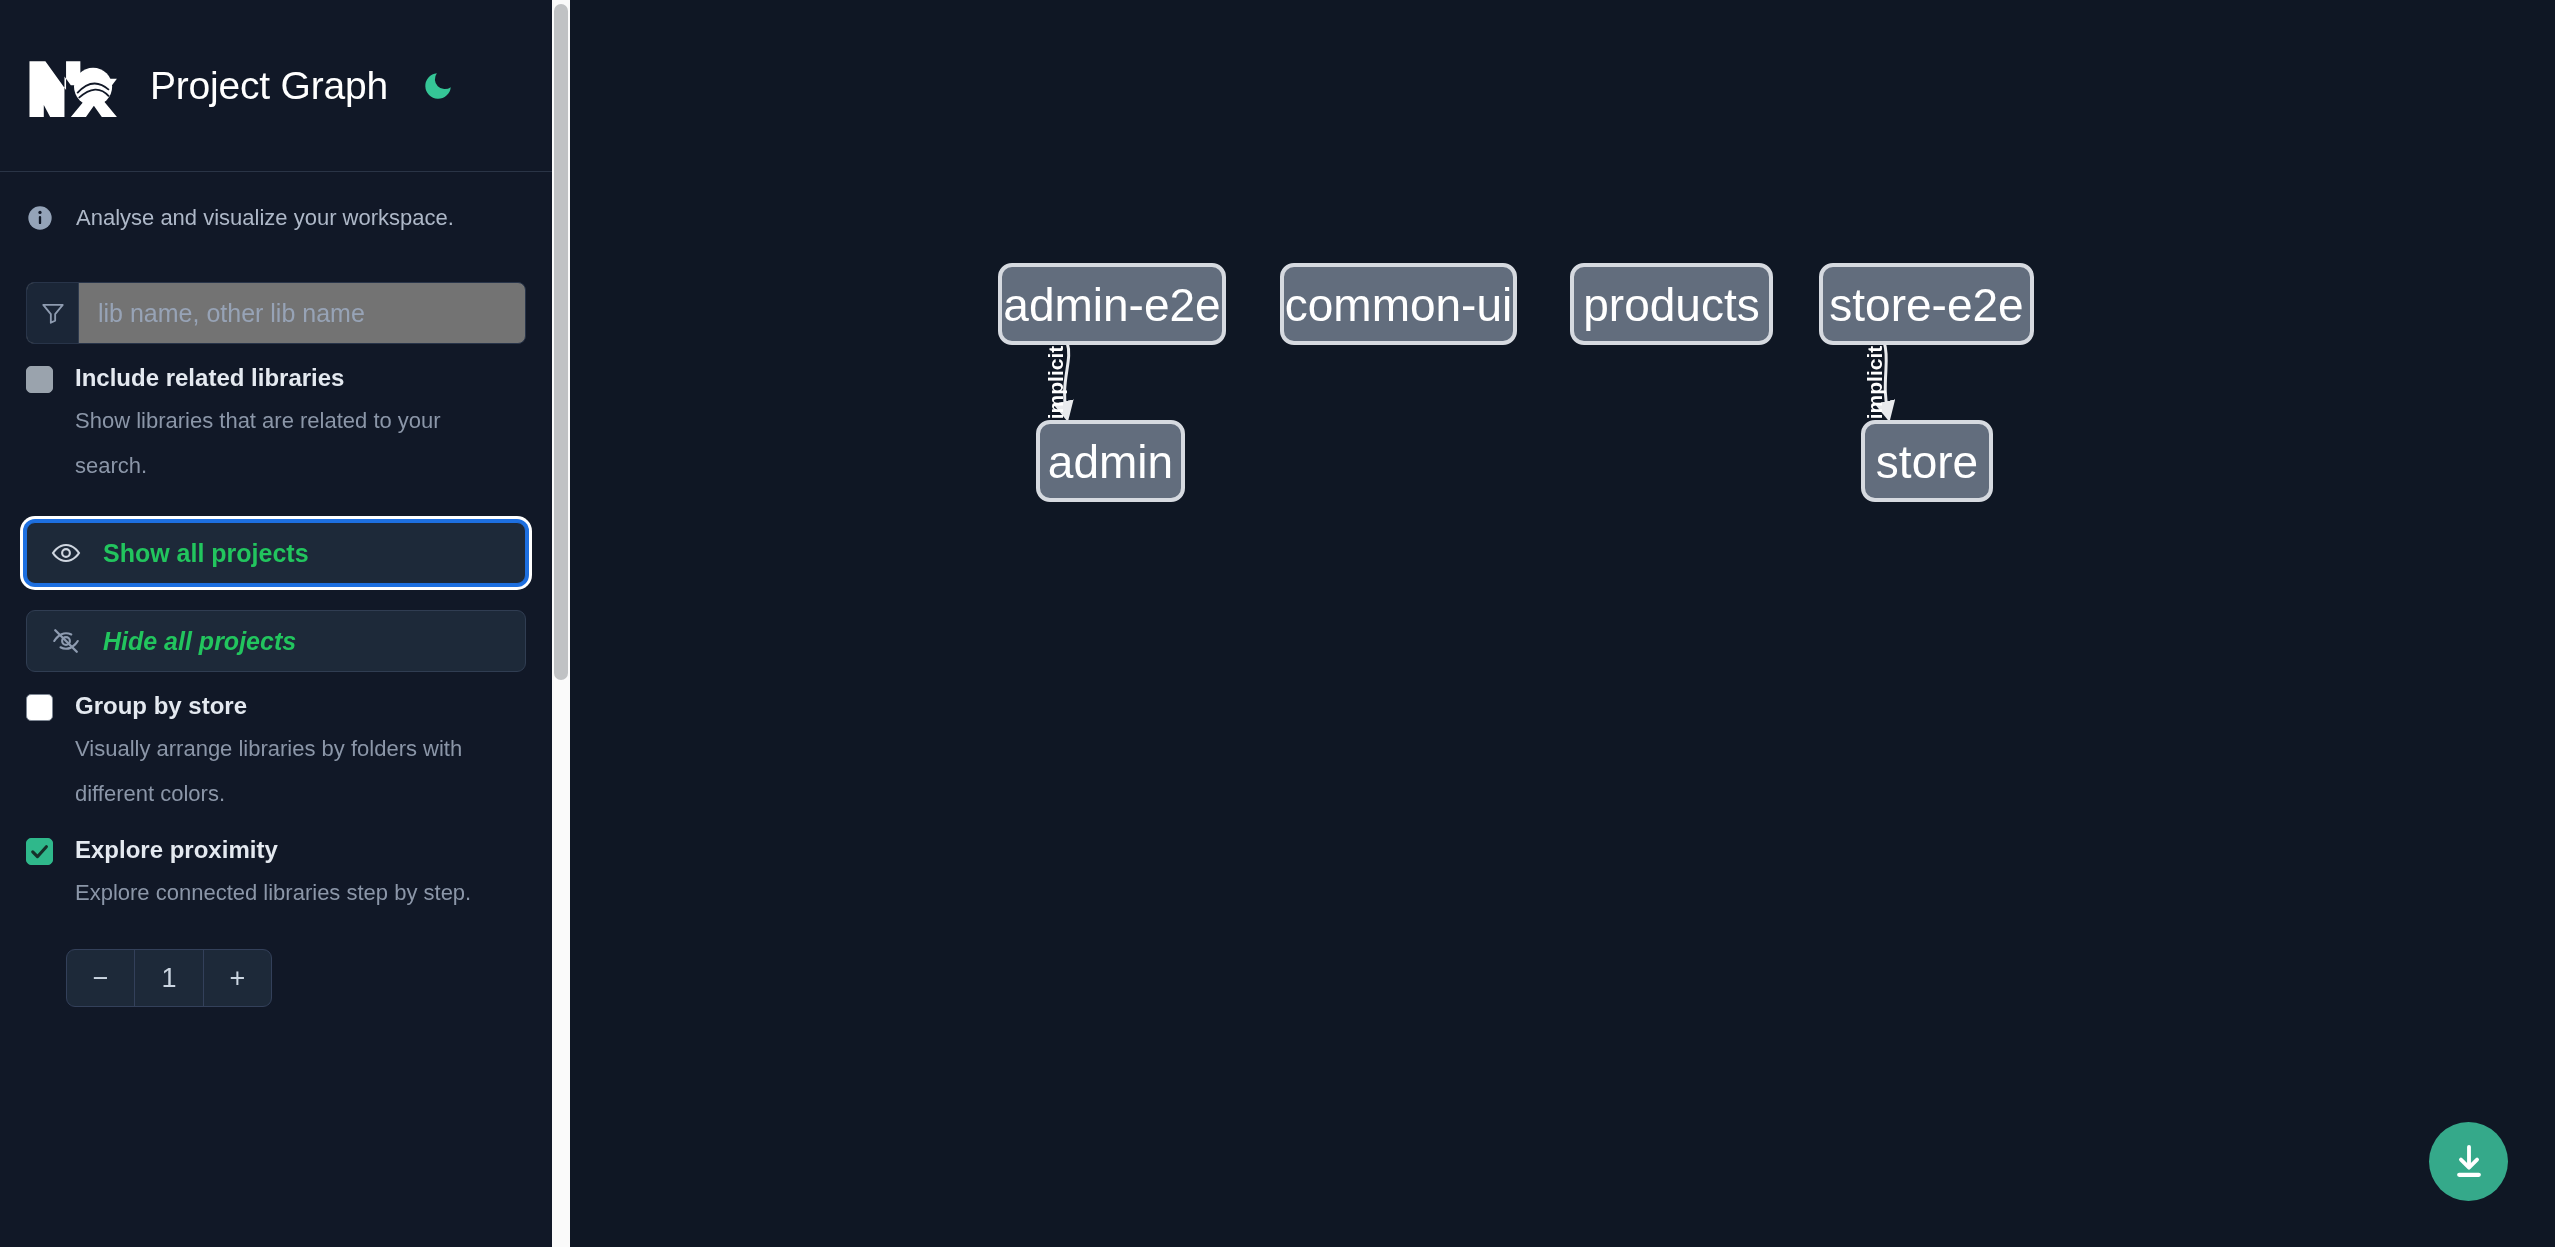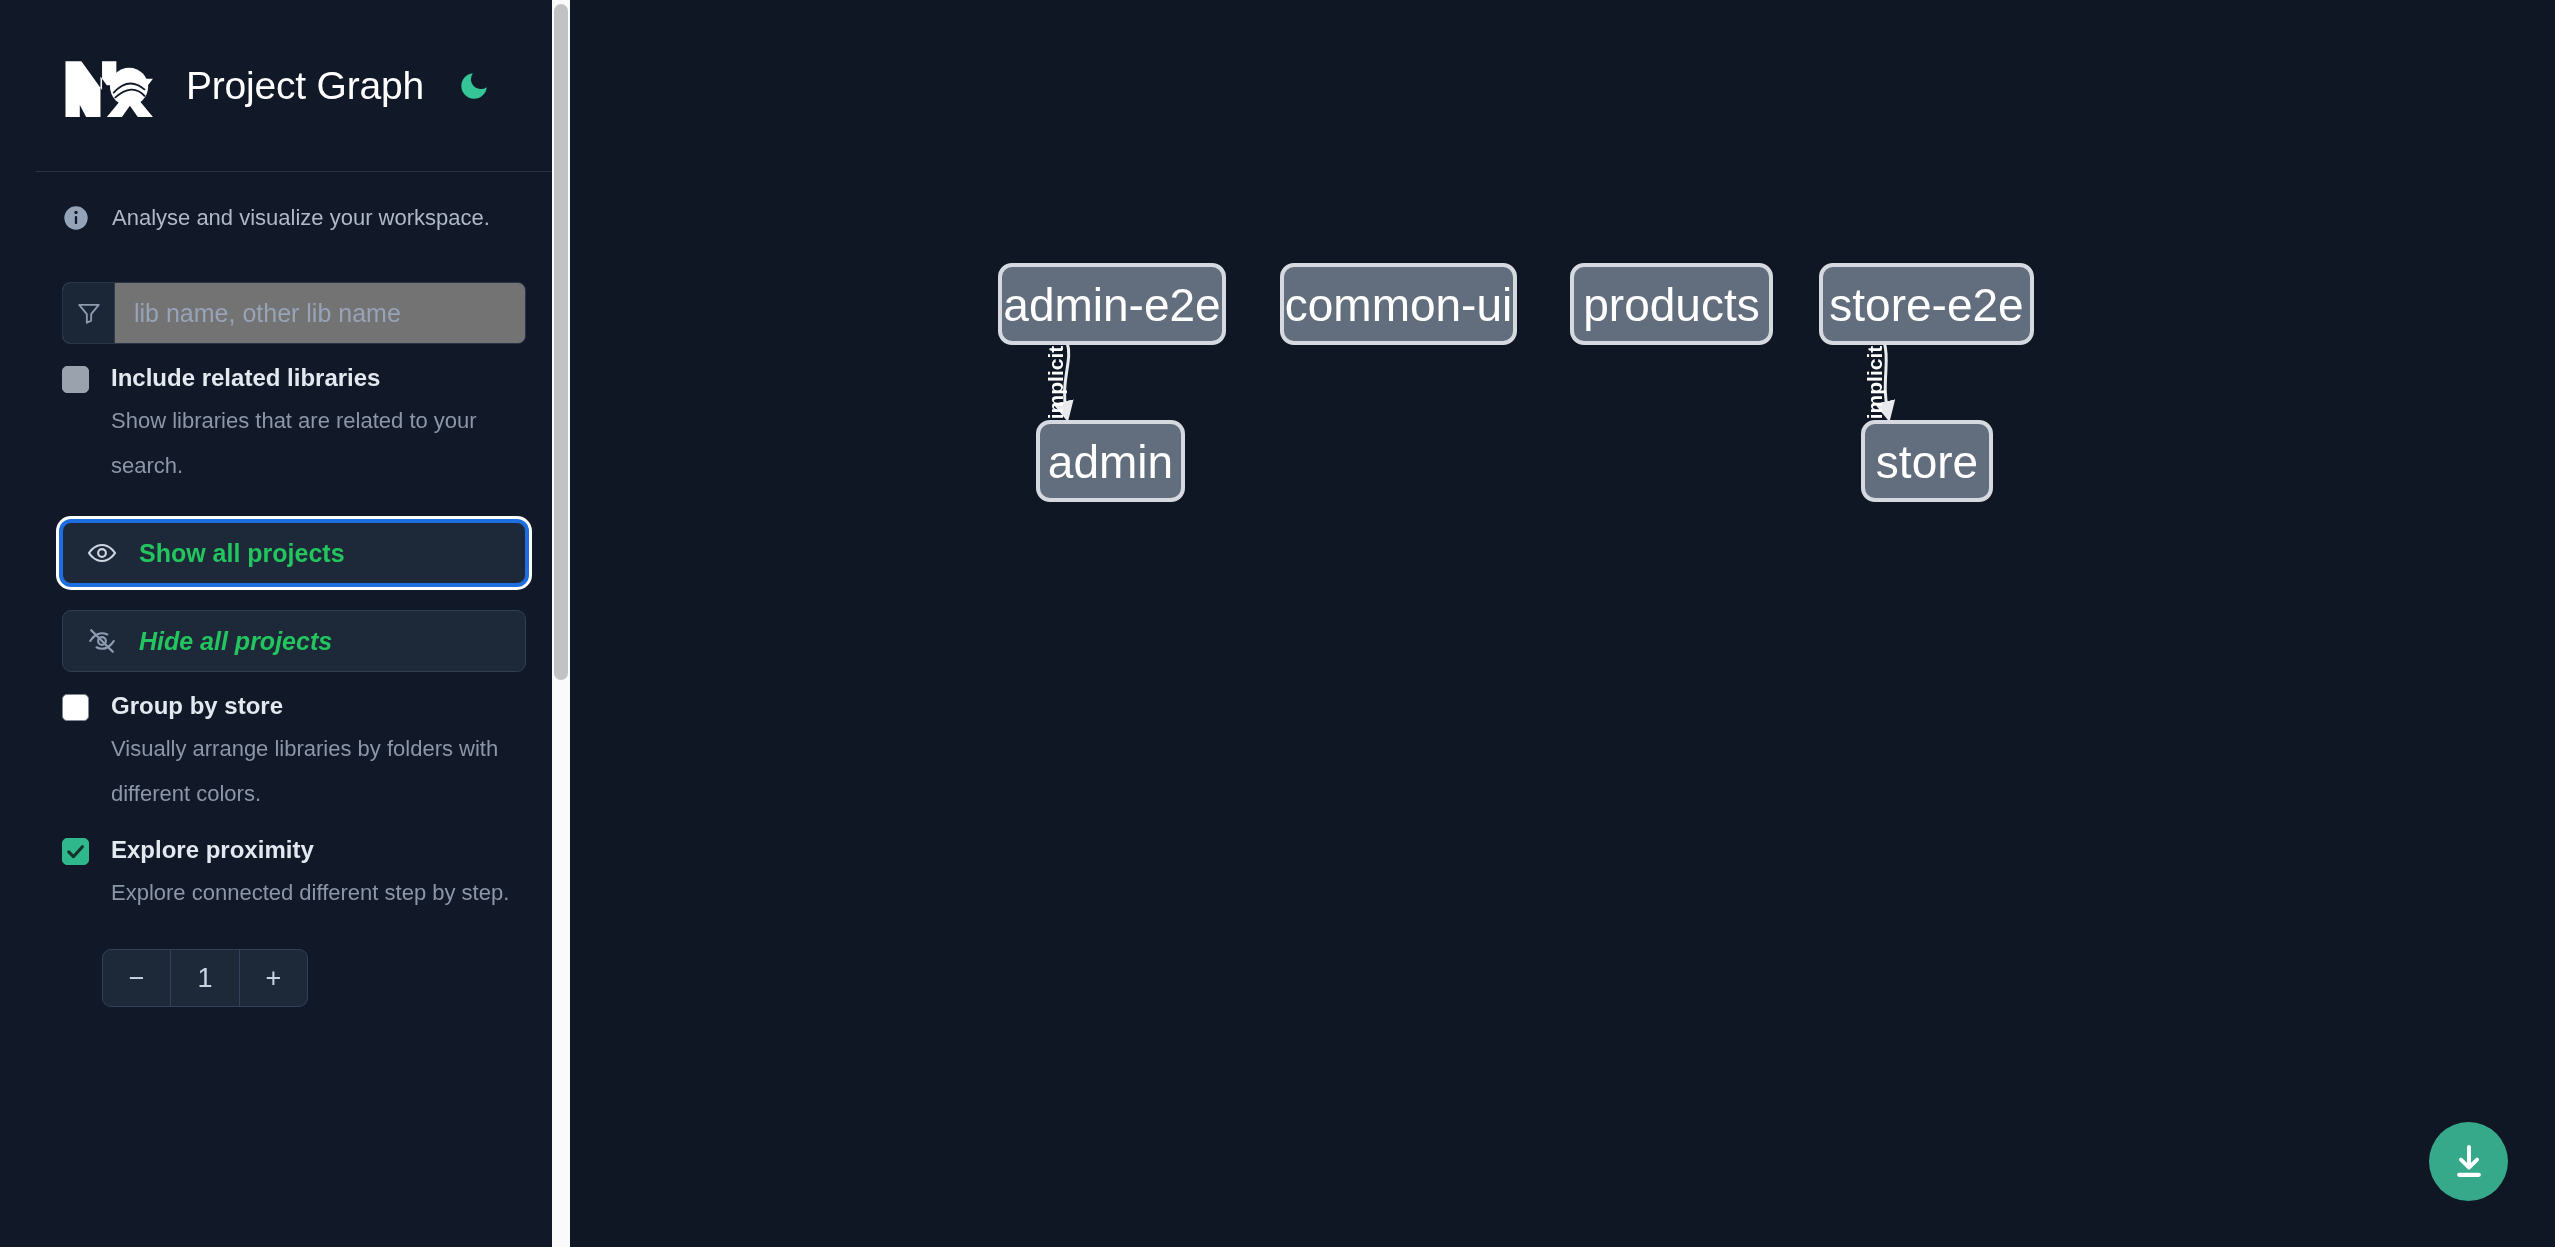--- a/index.html
+++ b/index.html
@@ -20,21 +20,20 @@
   }
 
   
   #sidebar {
     position: absolute;
     left: 0; top: 0;
     width: 552px;
     height: 1247px;
     background: #111827;
     overflow: hidden;
-    padding-left: 36px;
   }
 
   
   .sb-header {
     height: 172px;
     display: flex;
     align-items: center;
     padding-left: 26px;
     border-bottom: 1px solid #2a3446;
   }
@@ -328,21 +327,21 @@
     </div>
 
     <div class="check-row">
       <div class="cb green">
         <svg class="tick" viewBox="0 0 24 24">
           <path d="M5.5 12.4 L10 17 L18.6 7.4" fill="none" stroke="#16302a" stroke-width="3" stroke-linecap="round" stroke-linejoin="round"></path>
         </svg>
       </div>
       <div class="check-body">
         <div class="check-title">Explore proximity</div>
-        <div class="check-desc">Explore connected different step by step.</div>
+        <div class="check-desc">Explore connected libraries step by step.</div>
       </div>
     </div>
 
     <div class="stepper">
       <div>−</div>
       <div class="mid">1</div>
       <div>+</div>
     </div>
 
   </div>

